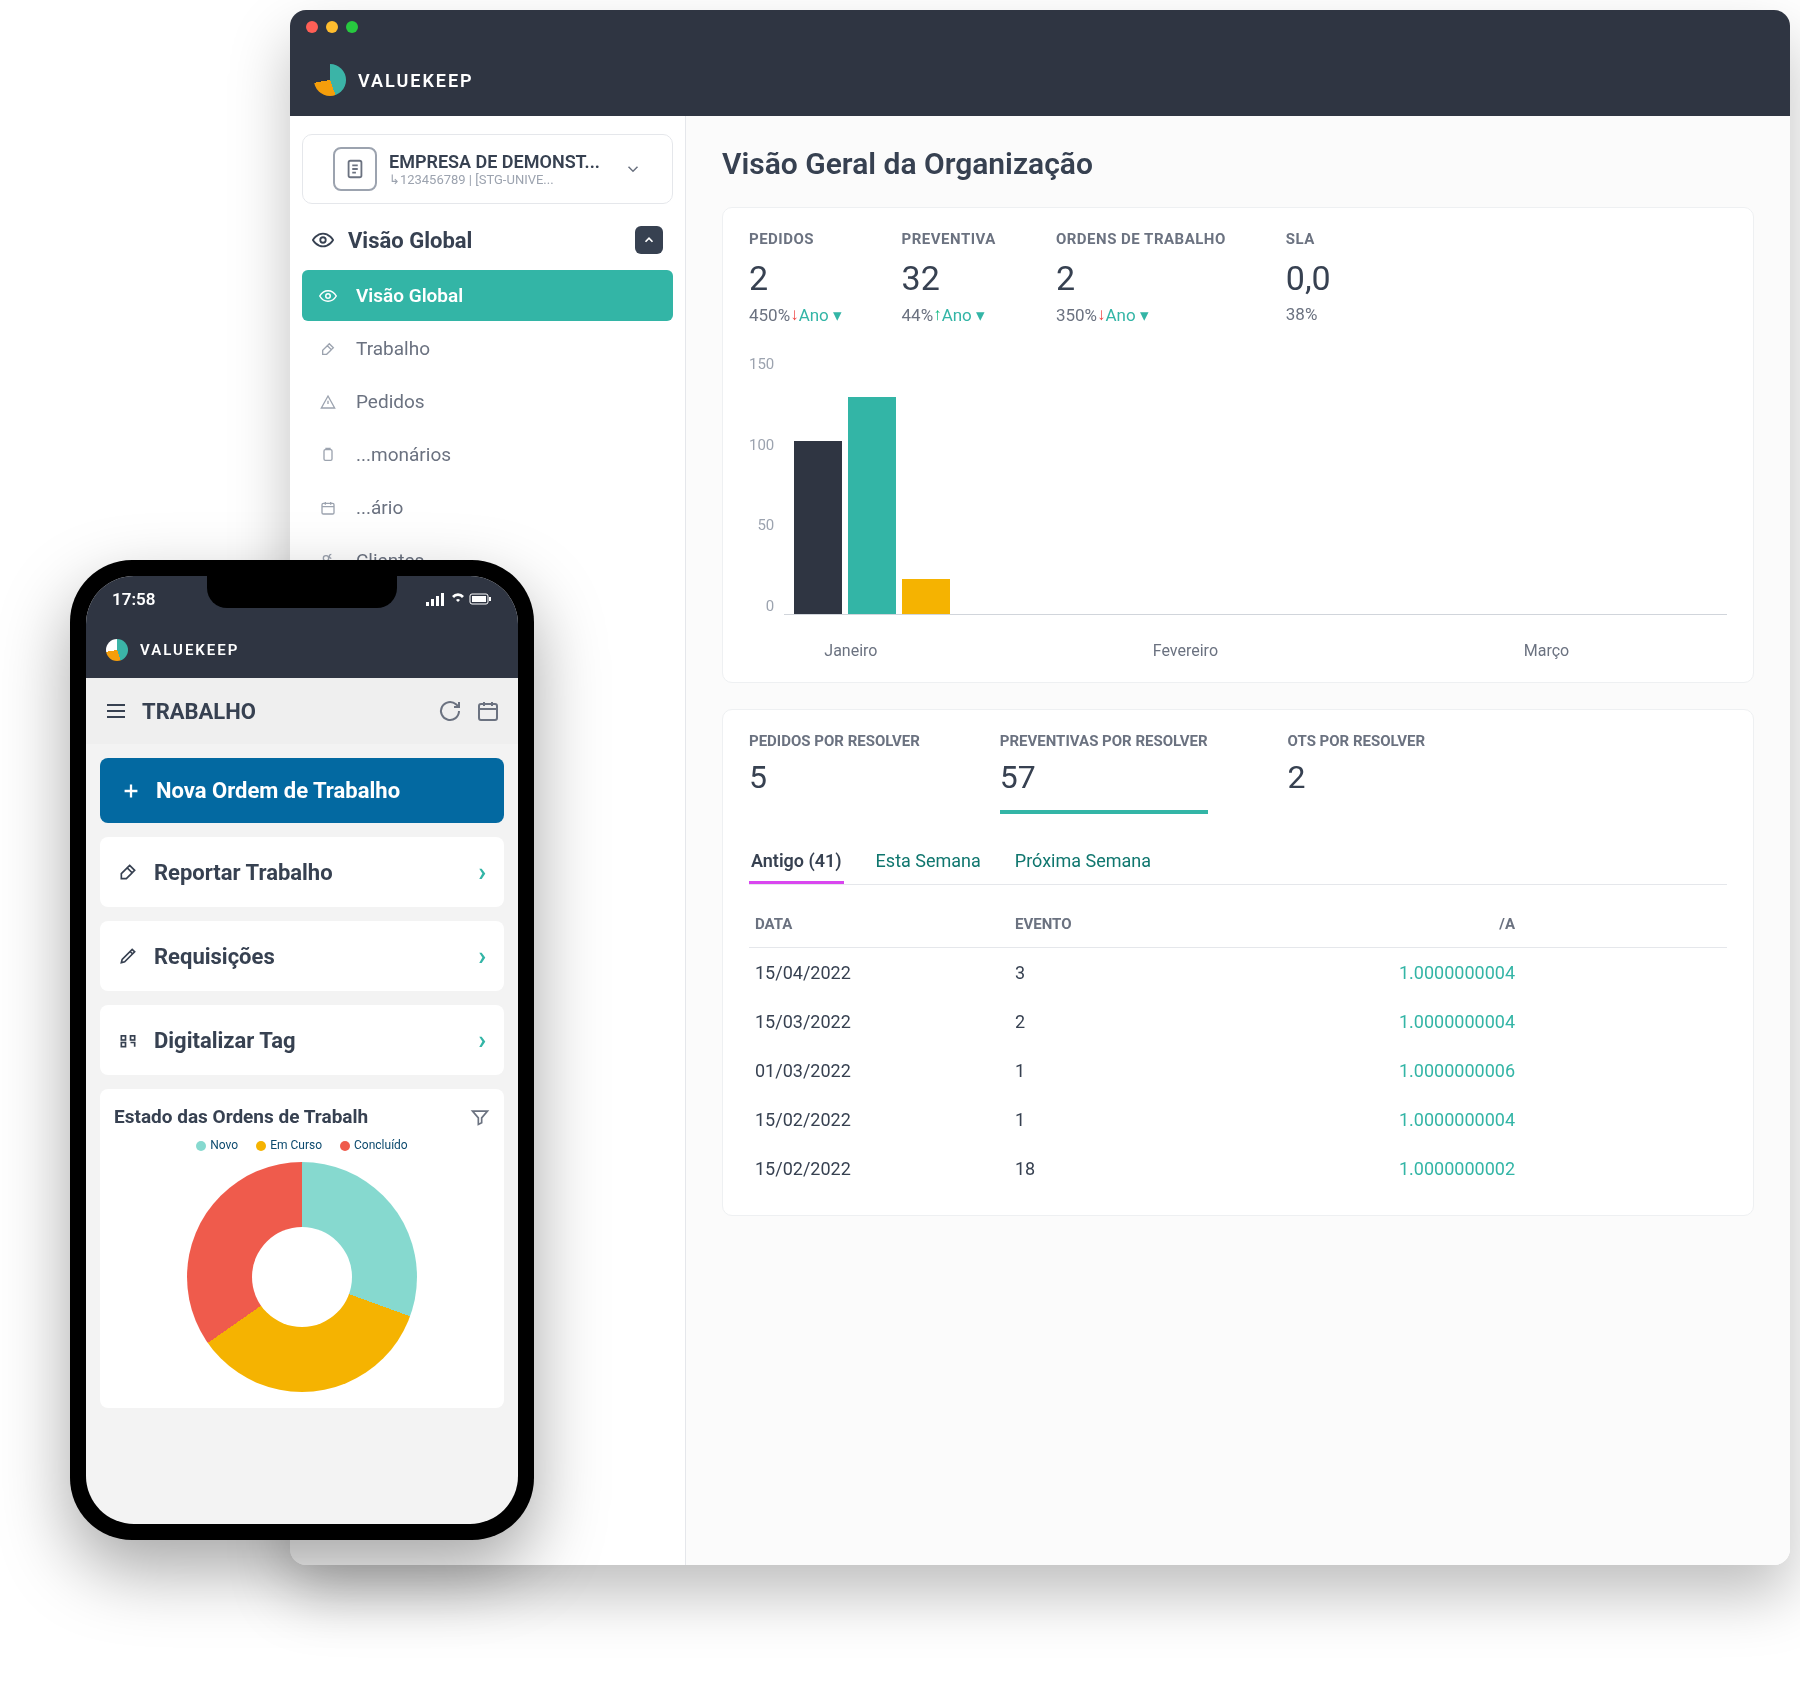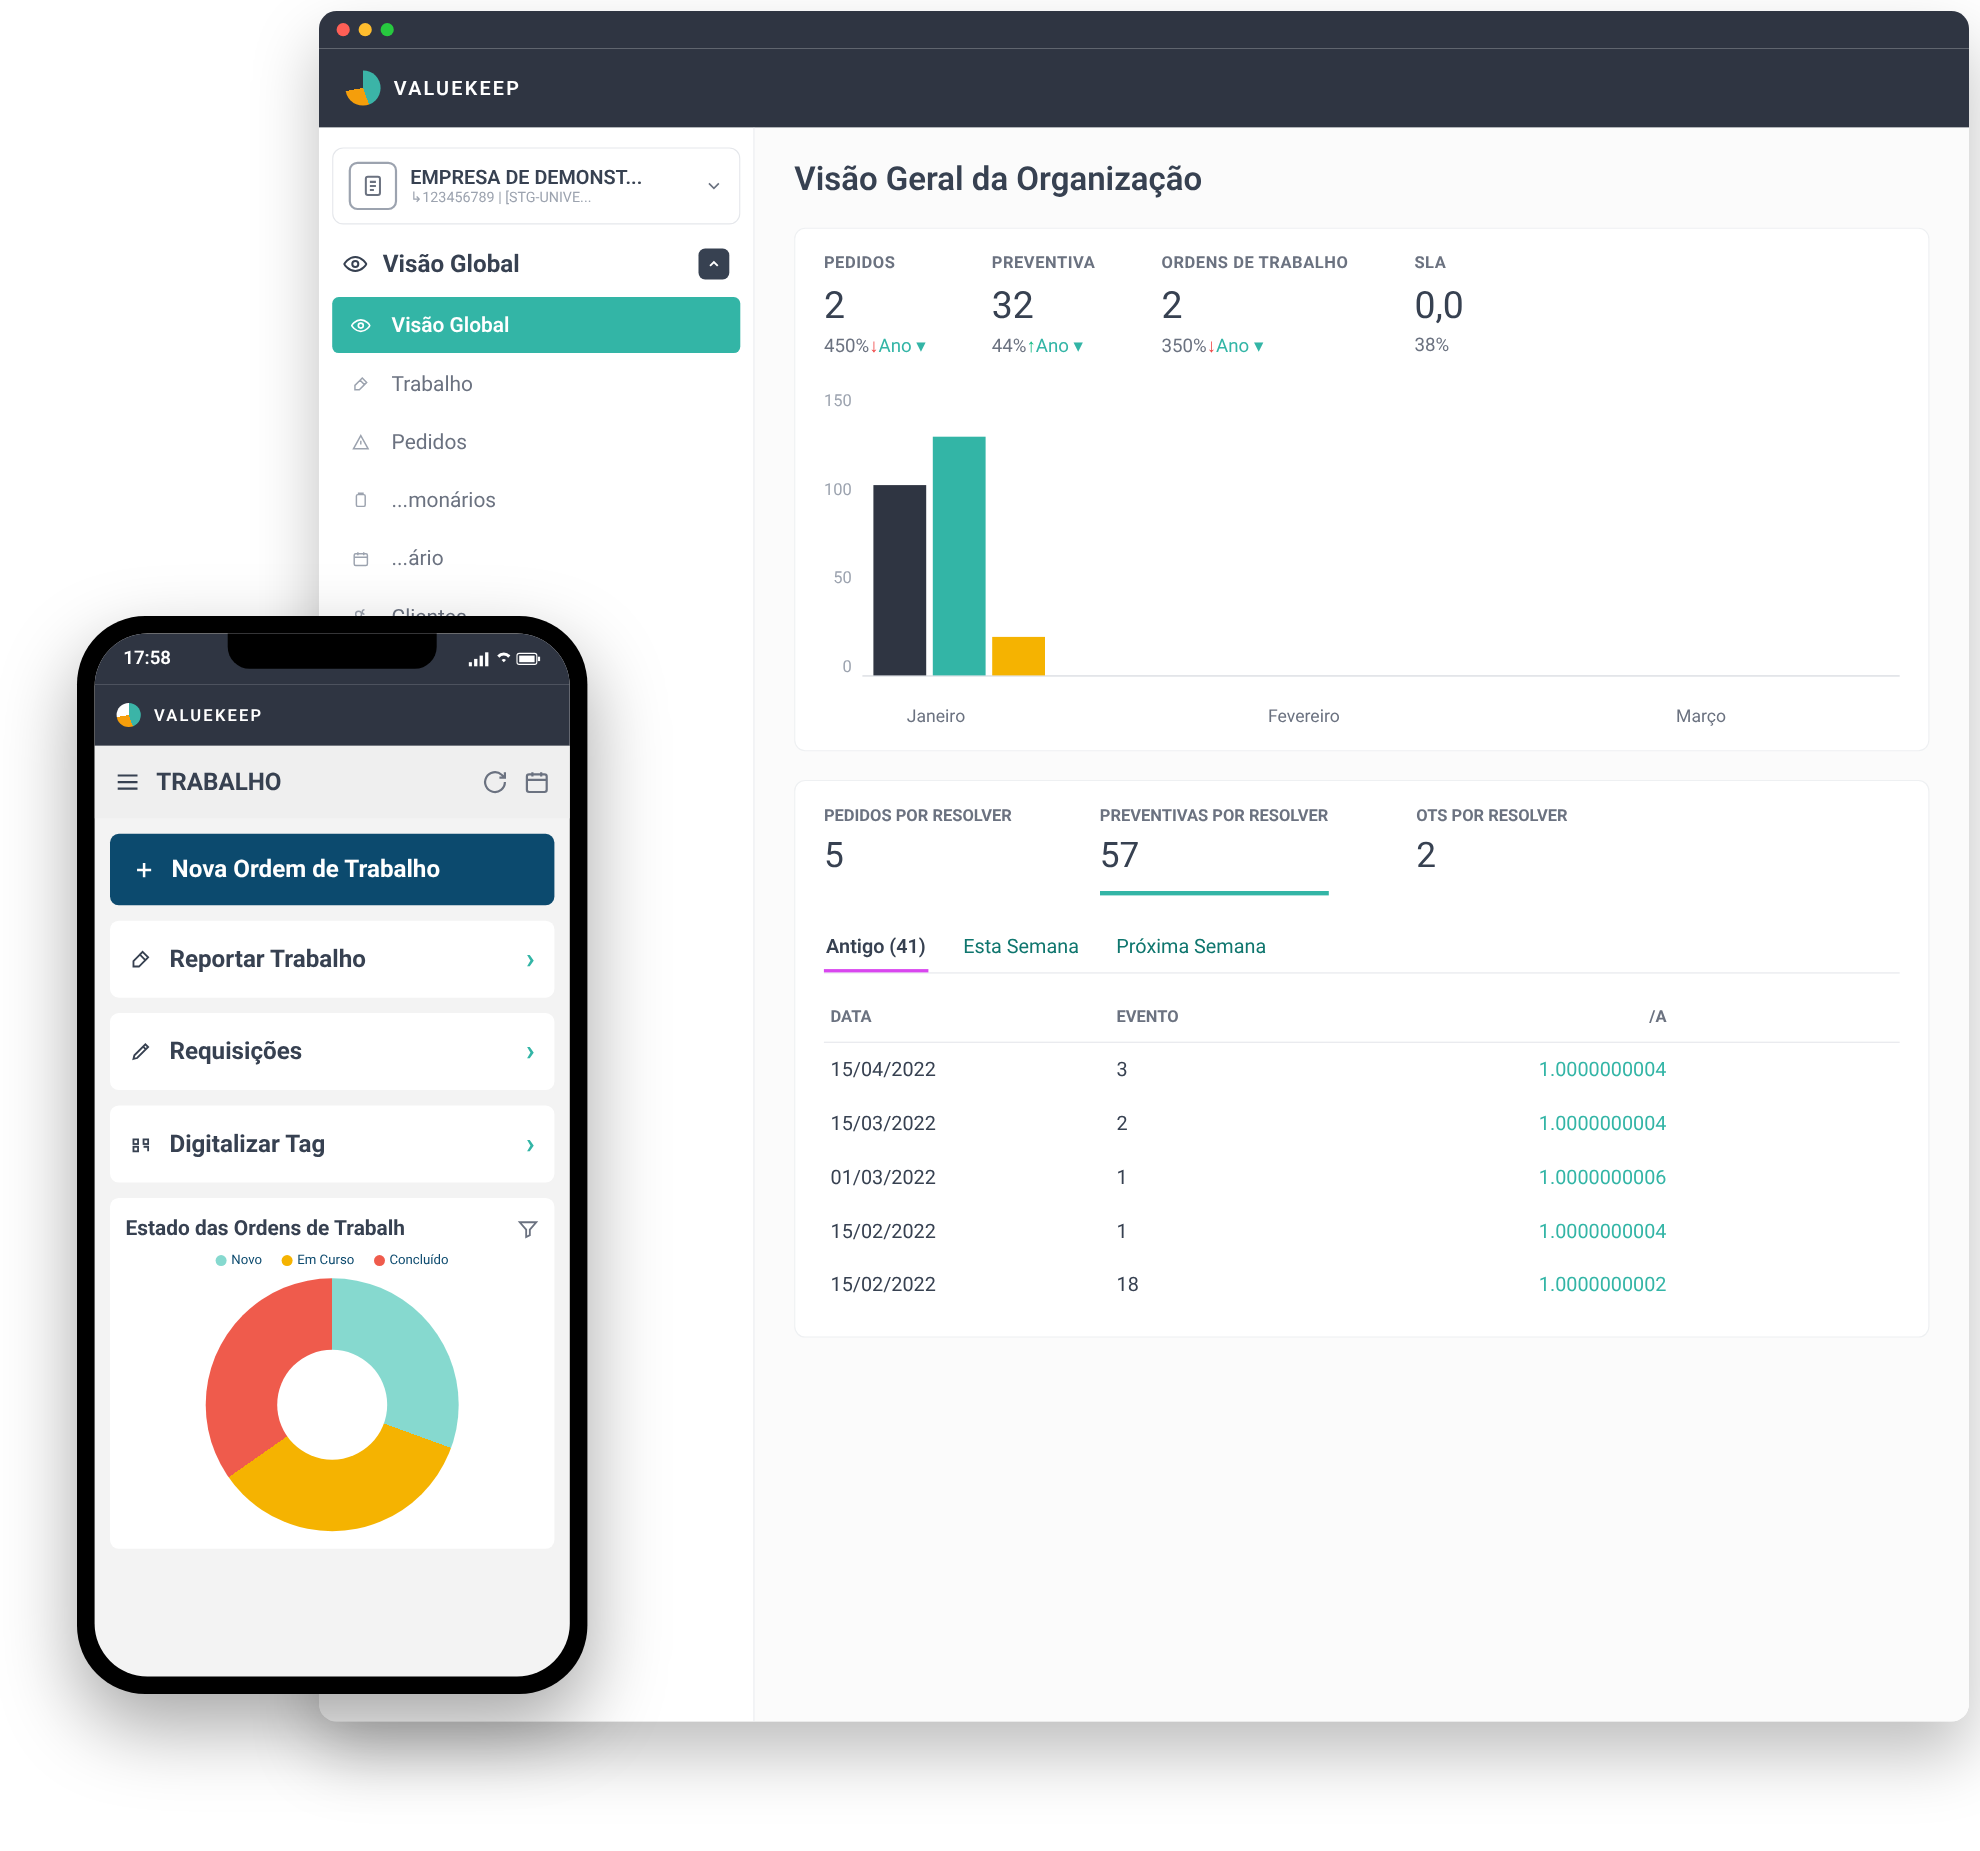--- a/index.html
+++ b/index.html
@@ -11,21 +11,21 @@
 .titlebar{height:34px;background:#2f3542;display:flex;align-items:center;padding:0 16px;gap:8px;}
 .dot{width:12px;height:12px;border-radius:50%;}
 .dot.r{background:#ff5f56;} .dot.y{background:#ffbd2e;} .dot.g{background:#27c93f;}
 .appbar{height:72px;background:#2f3542;display:flex;align-items:center;padding:0 24px;color:#fff;}
 .logo{display:flex;align-items:center;gap:12px;font-weight:600;letter-spacing:2px;font-size:18px;}
 .logo-ring{width:32px;height:32px;border-radius:50%;background:conic-gradient(#3bb4a7 0 160deg,#f59e0b 160deg 260deg,#2f3542 260deg 360deg);}
 .body{display:flex;height:calc(100% - 106px);}
 
 
 .side{width:396px;border-right:1px solid #e5e7eb;background:#fff;padding:18px 12px;}
-.company{border:1px solid #e5e7eb;border-radius:10px;padding:12px 14px;display:flex;align-items:center;gap:12px;}
+.company{border:1px solid #e5e7eb;border-radius:10px;padding:12px 30px;display:flex;align-items:center;gap:12px;}
 .doc-icon{width:44px;height:44px;border:2px solid #9ca3af;border-radius:8px;display:flex;align-items:center;justify-content:center;color:#6b7280;}
 .doc-icon svg{width:22px;height:22px;}
 .company-body{flex:1;overflow:hidden;}
 .company-name{font-weight:600;font-size:18px;color:#374151;white-space:nowrap;overflow:hidden;text-overflow:ellipsis;}
 .company-sub{font-size:13px;color:#9ca3af;white-space:nowrap;overflow:hidden;text-overflow:ellipsis;}
 .chev{color:#6b7280;}
 .nav-head{display:flex;align-items:center;gap:14px;padding:22px 10px 14px;font-weight:700;font-size:22px;color:#374151;}
 .nav-head .chev-btn{margin-left:auto;width:28px;height:28px;background:#374151;color:#fff;border-radius:6px;display:flex;align-items:center;justify-content:center;}
 .nav-item{display:flex;align-items:center;gap:18px;padding:14px 16px;font-size:19px;color:#6b7280;border-radius:6px;margin:2px 0;}
 .nav-item.active{background:#33b5a6;color:#fff;font-weight:600;}
@@ -71,21 +71,21 @@
 
 .phone{position:absolute;left:70px;top:560px;width:464px;height:980px;background:#000;border-radius:62px;padding:16px;box-shadow:0 30px 70px rgba(0,0,0,.35);}
 .notch{position:absolute;top:16px;left:50%;transform:translateX(-50%);width:190px;height:32px;background:#000;border-radius:0 0 20px 20px;z-index:5;}
 .screen{width:100%;height:100%;background:#f3f3f3;border-radius:48px;overflow:hidden;position:relative;}
 .status{height:46px;display:flex;align-items:center;justify-content:space-between;padding:0 26px;color:#fff;font-weight:600;font-size:17px;background:#2f3542;}
 .m-appbar{height:56px;background:#2f3542;color:#fff;display:flex;align-items:center;padding:0 20px;gap:12px;}
 .m-head{height:66px;background:#efefef;display:flex;align-items:center;padding:0 18px;gap:14px;font-weight:700;font-size:22px;color:#374151;}
 .m-head .sp{flex:1;}
 .m-head .ib{color:#6b7280;}
 .m-body{padding:14px;}
-.m-cta{background:#0c4a6e;color:#fff;border-radius:8px;padding:20px;font-size:22px;font-weight:700;display:flex;align-items:center;gap:14px;}
+.m-cta{background:#0369a1;color:#fff;border-radius:8px;padding:20px;font-size:22px;font-weight:700;display:flex;align-items:center;gap:14px;}
 .m-item{background:#fff;border-radius:8px;margin-top:14px;padding:20px 18px;display:flex;align-items:center;gap:16px;color:#374151;font-size:22px;font-weight:700;}
 .m-item .arr{margin-left:auto;color:#33b5a6;font-size:26px;}
 .donut-card{background:#fff;border-radius:8px;margin-top:14px;padding:16px 14px;}
 .donut-h{display:flex;align-items:center;font-weight:700;font-size:19px;color:#374151;}
 .donut-h .filt{margin-left:auto;color:#6b7280;}
 .legend{display:flex;justify-content:center;gap:18px;font-size:12px;color:#0c4a6e;margin:10px 0;}
 .legend i{display:inline-block;width:10px;height:10px;border-radius:50%;margin-right:4px;vertical-align:middle;}
 .donut-wrap{display:flex;justify-content:center;}
 .donut{width:230px;height:230px;border-radius:50%;background:conic-gradient(#86d9cf 0 110deg,#f5b301 110deg 235deg,#ef5b4c 235deg 360deg);display:flex;align-items:center;justify-content:center;}
 .donut .hole{width:100px;height:100px;border-radius:50%;background:#fff;}

